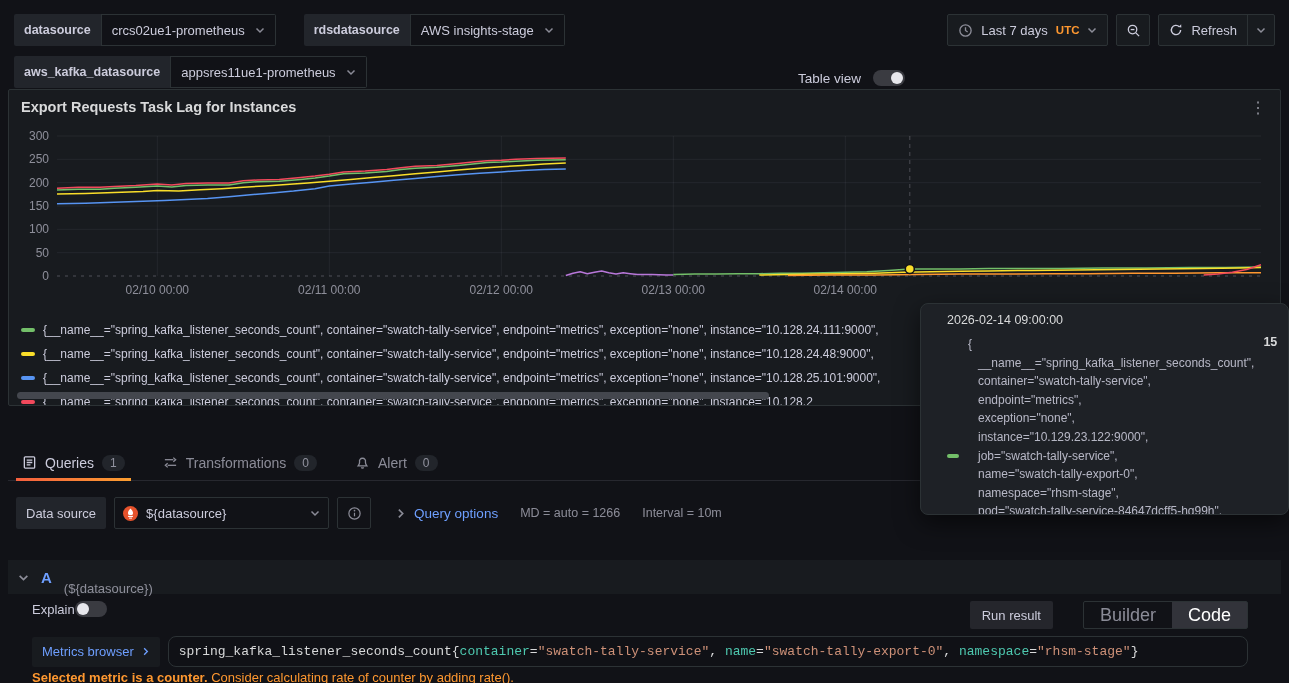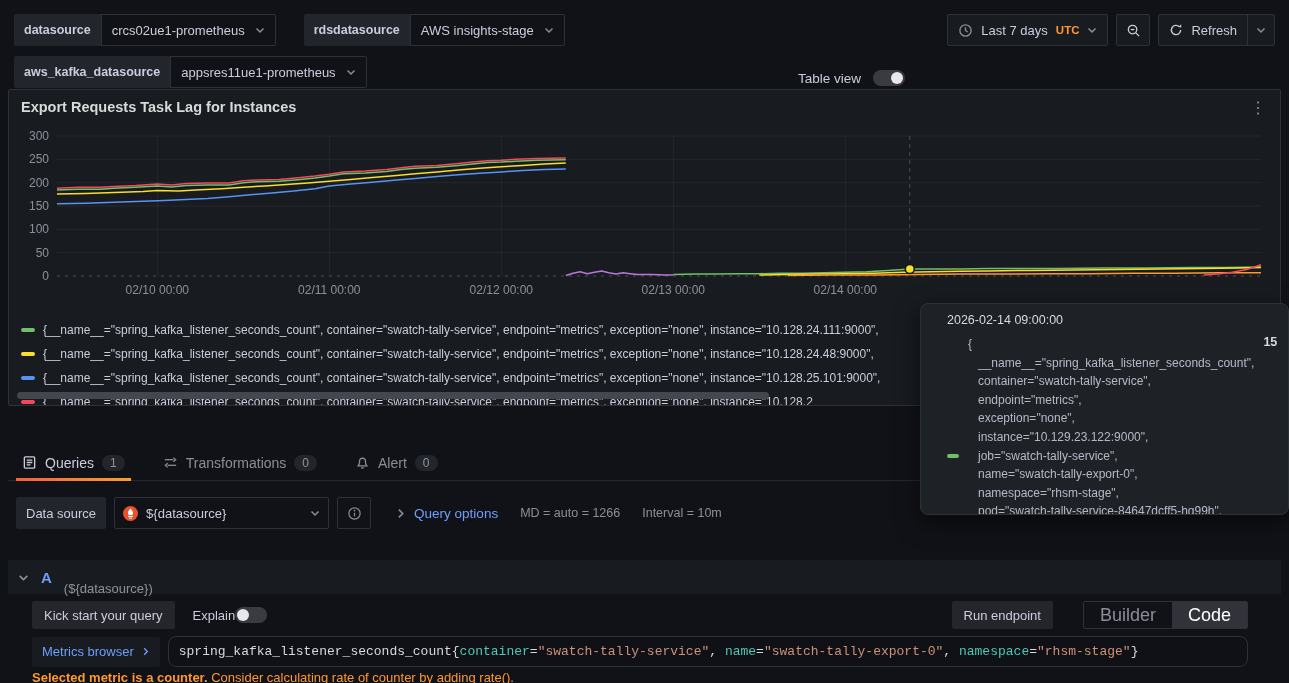--- a/index.html
+++ b/index.html
@@ -348,30 +348,29 @@
   <span class="caret" style="color:var(--dim)">
       <svg width="11" height="11" viewBox="0 0 10 10">
         <path d="M1.5 3.5 5 7l3.5-3.5" fill="none" stroke="currentColor" stroke-width="1.5"></path>
       </svg>
     </span>
   <span class="q-letter">A</span>
   <span class="q-ds">(${datasource})</span>
 </div>
 
 <div class="abs row" style="top:601px; left:32px; gap:18px;">
-  <button class="sec-btn">Kick start your query</button>
   <span class="row" style="gap:0;">
     <span style="font-size:13px;">Explain</span>
     <span class="switch">
         <span class="knob knob-left"></span>
       </span>
   </span>
 </div>
 <div class="abs row" style="top:601px; right:41px; gap:30px;">
-  <button class="sec-btn">Run endpoint</button>
+  <button class="sec-btn">Run result</button>
   <div class="radio-group">
     <span class="radio-opt">Builder</span>
     <span class="radio-opt selected">Code</span>
   </div>
 </div>
 
 <div class="abs row" style="top:636px; left:32px; gap:8px; right:41px;">
   <div class="mb-chip">
     <span>Metrics browser</span>
     <span class="caret" style="color:var(--blue)">

